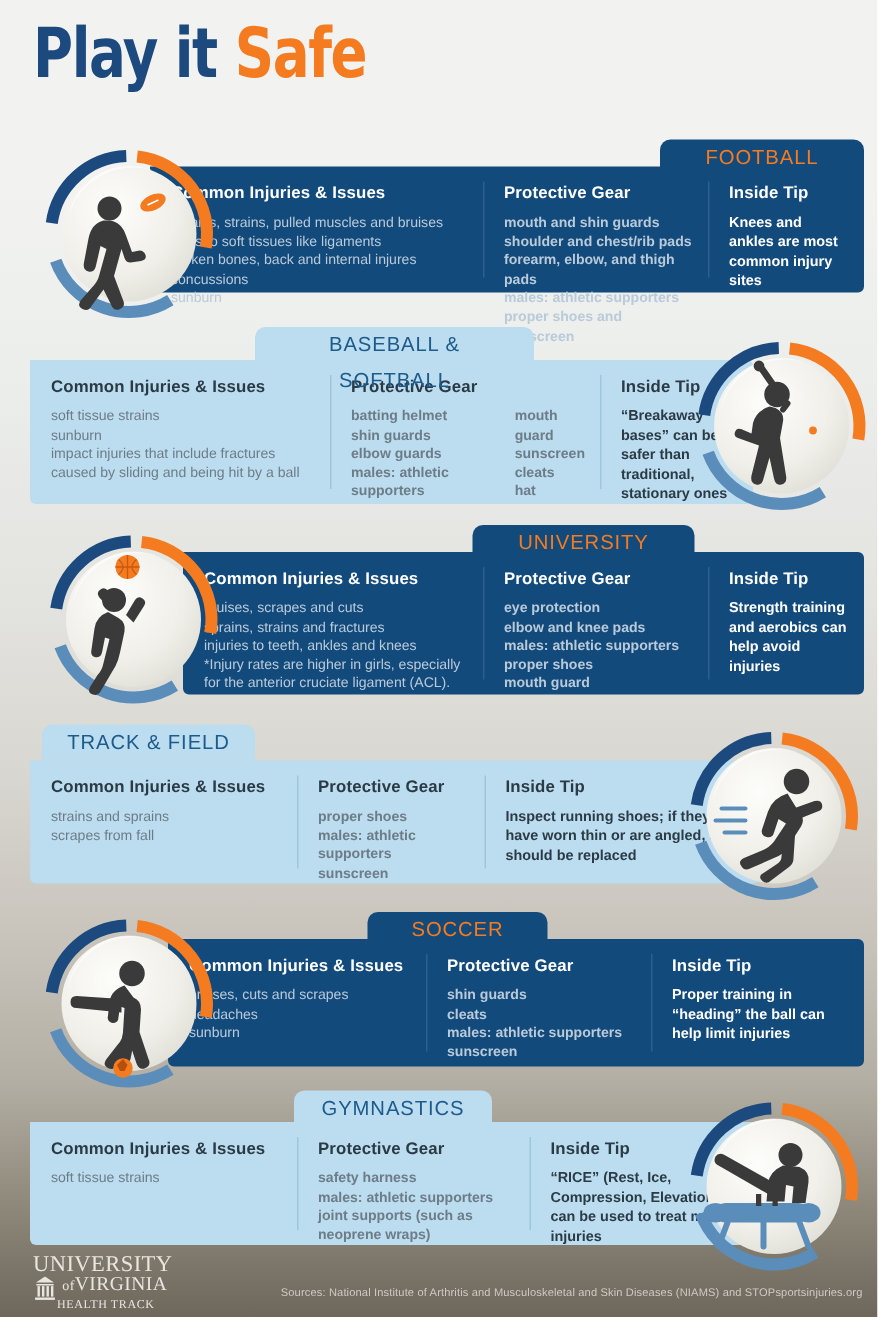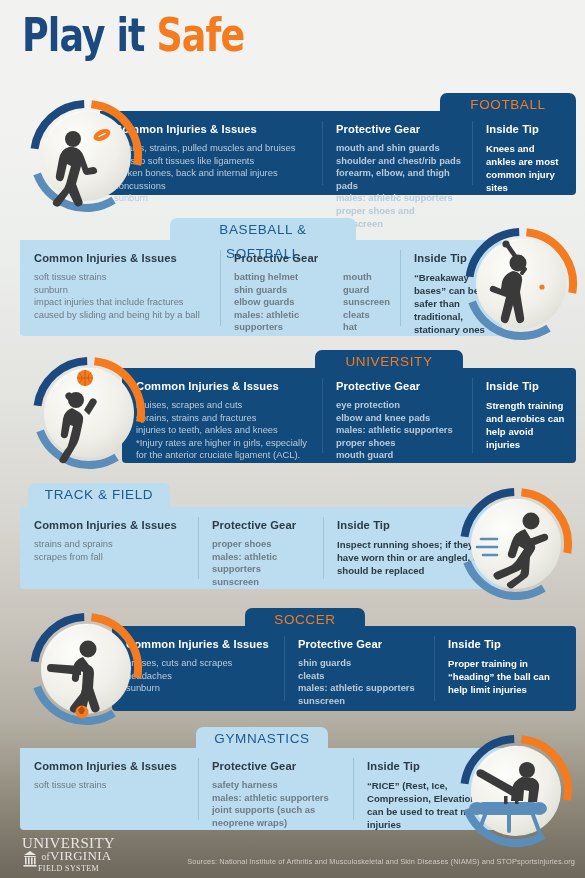--- a/index.html
+++ b/index.html
@@ -469,18 +469,18 @@
         <path d="M8 1 L14 5 L2 5 Z" fill="#e8e6e1"></path>
         <rect x="2.2" y="6" width="11.6" height="1" fill="#e8e6e1"></rect>
         <rect x="3" y="7.4" width="1.6" height="7" fill="#e8e6e1"></rect>
         <rect x="6" y="7.4" width="1.6" height="7" fill="#e8e6e1"></rect>
         <rect x="9" y="7.4" width="1.6" height="7" fill="#e8e6e1"></rect>
         <rect x="12" y="7.4" width="1.6" height="7" fill="#e8e6e1"></rect>
         <rect x="1.4" y="15" width="13.2" height="1.6" fill="#e8e6e1"></rect>
       </svg>
       <div class="l1">UNIVERSITY</div>
       <div class="l2"><span class="sm">of</span><span>VIRGINIA</span></div>
-      <div class="l3">FIELD SYSTEM</div>
+      <div class="l3">HEALTH TRACK</div>
     </div>
     <div class="sources">Sources: National Institute of Arthritis and Musculoskeletal and Skin Diseases (NIAMS) and STOPsportsinjuries.org</div>
   </div>
 
 </div>
 
 </body></html>

